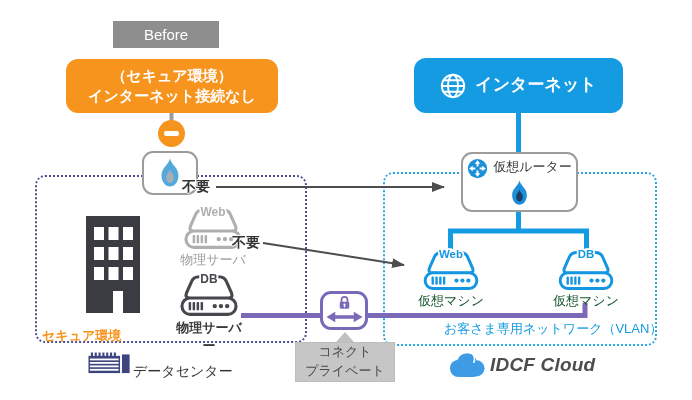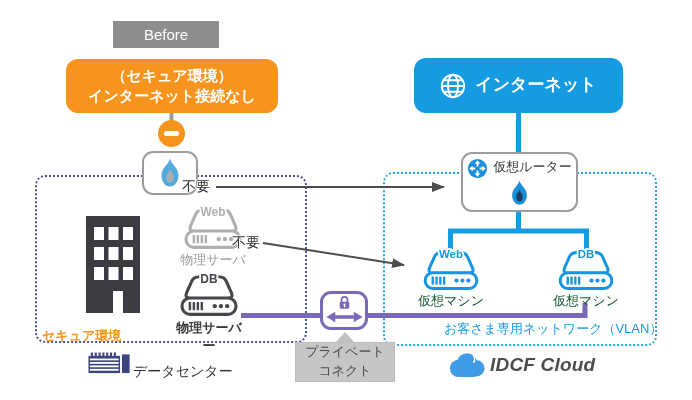--- a/index.html
+++ b/index.html
@@ -5,21 +5,21 @@
   html,body{margin:0;padding:0;background:#fff;}
   #canvas{position:relative;width:692px;height:400px;background:#fff;overflow:hidden;
           font-family:"Liberation Sans","DejaVu Sans",sans-serif;}
   .abs{position:absolute;}
   .tag{color:#fff;font-weight:normal;font-size:15px;display:flex;align-items:center;justify-content:center;}
   .banner{border-radius:12px;color:#fff;font-weight:bold;font-size:15px;text-align:center;
           display:flex;flex-direction:column;align-items:center;justify-content:center;line-height:1.35;}
   .whitebox{background:#fff;border:2.5px solid #9C9C9C;border-radius:11px;box-sizing:border-box;}
   .dottedzone{border:2px dotted;border-radius:10px;box-sizing:border-box;background:transparent;}
   .jp13{font-size:13px;color:#333;}
-  .note{font-size:14px;font-weight:normal;color:#333;
+  .note{font-size:14px;font-weight:bold;color:#333;
         text-shadow:-1px 0 #fff,1px 0 #fff,0 -1px #fff,0 1px #fff;}
   .caption{font-size:13px;color:#14532d;text-align:center;}
   .minus{background:#F7941E;border-radius:50%;display:flex;align-items:center;justify-content:center;}
   .minusbar{width:15px;height:4.5px;background:#fff;border-radius:2px;}
   .graybox{background:#C6C6C6;border:1px solid #BDBDBD;box-sizing:border-box;color:#4A4A4A;
            font-size:13px;line-height:1.45;text-align:center;display:flex;flex-direction:column;justify-content:center;}
   .tri-up{width:0;height:0;border-left:9px solid transparent;border-right:9px solid transparent;
           border-bottom:10px solid #C1C1C1;}
   .zonelabel-orange{font-size:13px;font-weight:bold;color:#F7941E;}
   .zonelabel-blue{font-size:13px;color:#149BE1;}
@@ -230,17 +230,17 @@
     <svg width="37" height="14" viewBox="0 0 40 15">
       <g fill="#7A68B8">
         <rect x="9" y="5.6" width="22" height="3.8"></rect>
         <polygon points="0.5,7.5 10,1.8 10,13.2"></polygon>
         <polygon points="39.5,7.5 30,1.8 30,13.2"></polygon>
       </g>
     </svg>
   </div>
   <div class="abs tri-up" style="left:336px;top:332px;"></div>
   <div class="abs graybox" style="left:295px;top:342px;width:100px;height:40px;">
+    <span>コネクト</span>
     <span>プライベート</span>
-    <span>コネクト</span>
   </div>
 
 </div>
 
 </body></html>

